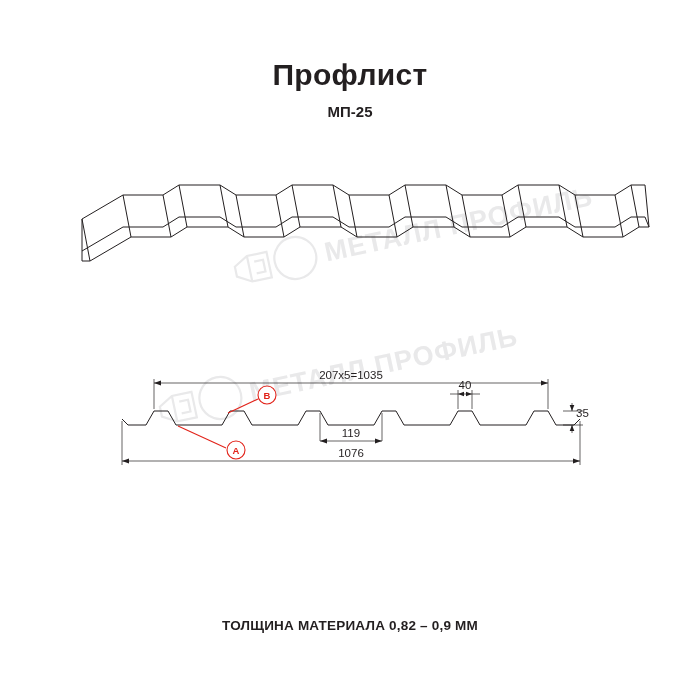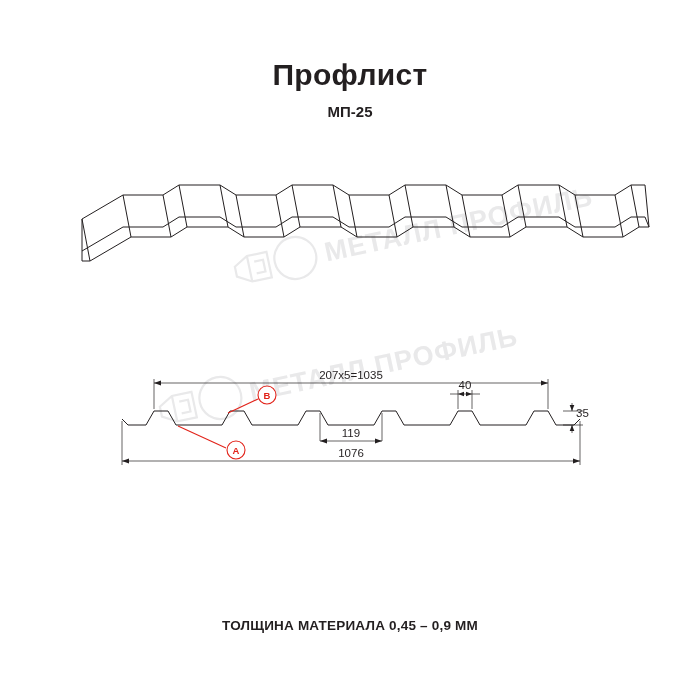--- a/index.html
+++ b/index.html
@@ -250,15 +250,15 @@
 
       <g>
         <path class="lead-red" d="M108 66 L138 52"></path>
         <circle class="callout-circle" cx="147" cy="48" r="9"></circle>
         <text class="callout-txt" x="147" y="51.5" text-anchor="middle">B</text>
       </g>
 
     </svg>
   </div>
 
-  <div class="footer-note">ТОЛЩИНА МАТЕРИАЛА 0,45 – 0,9 ММ</div>
+  <div class="footer-note">ТОЛЩИНА МАТЕРИАЛА 0,82 – 0,9 ММ</div>
 
 </div>
 
 </body></html>

